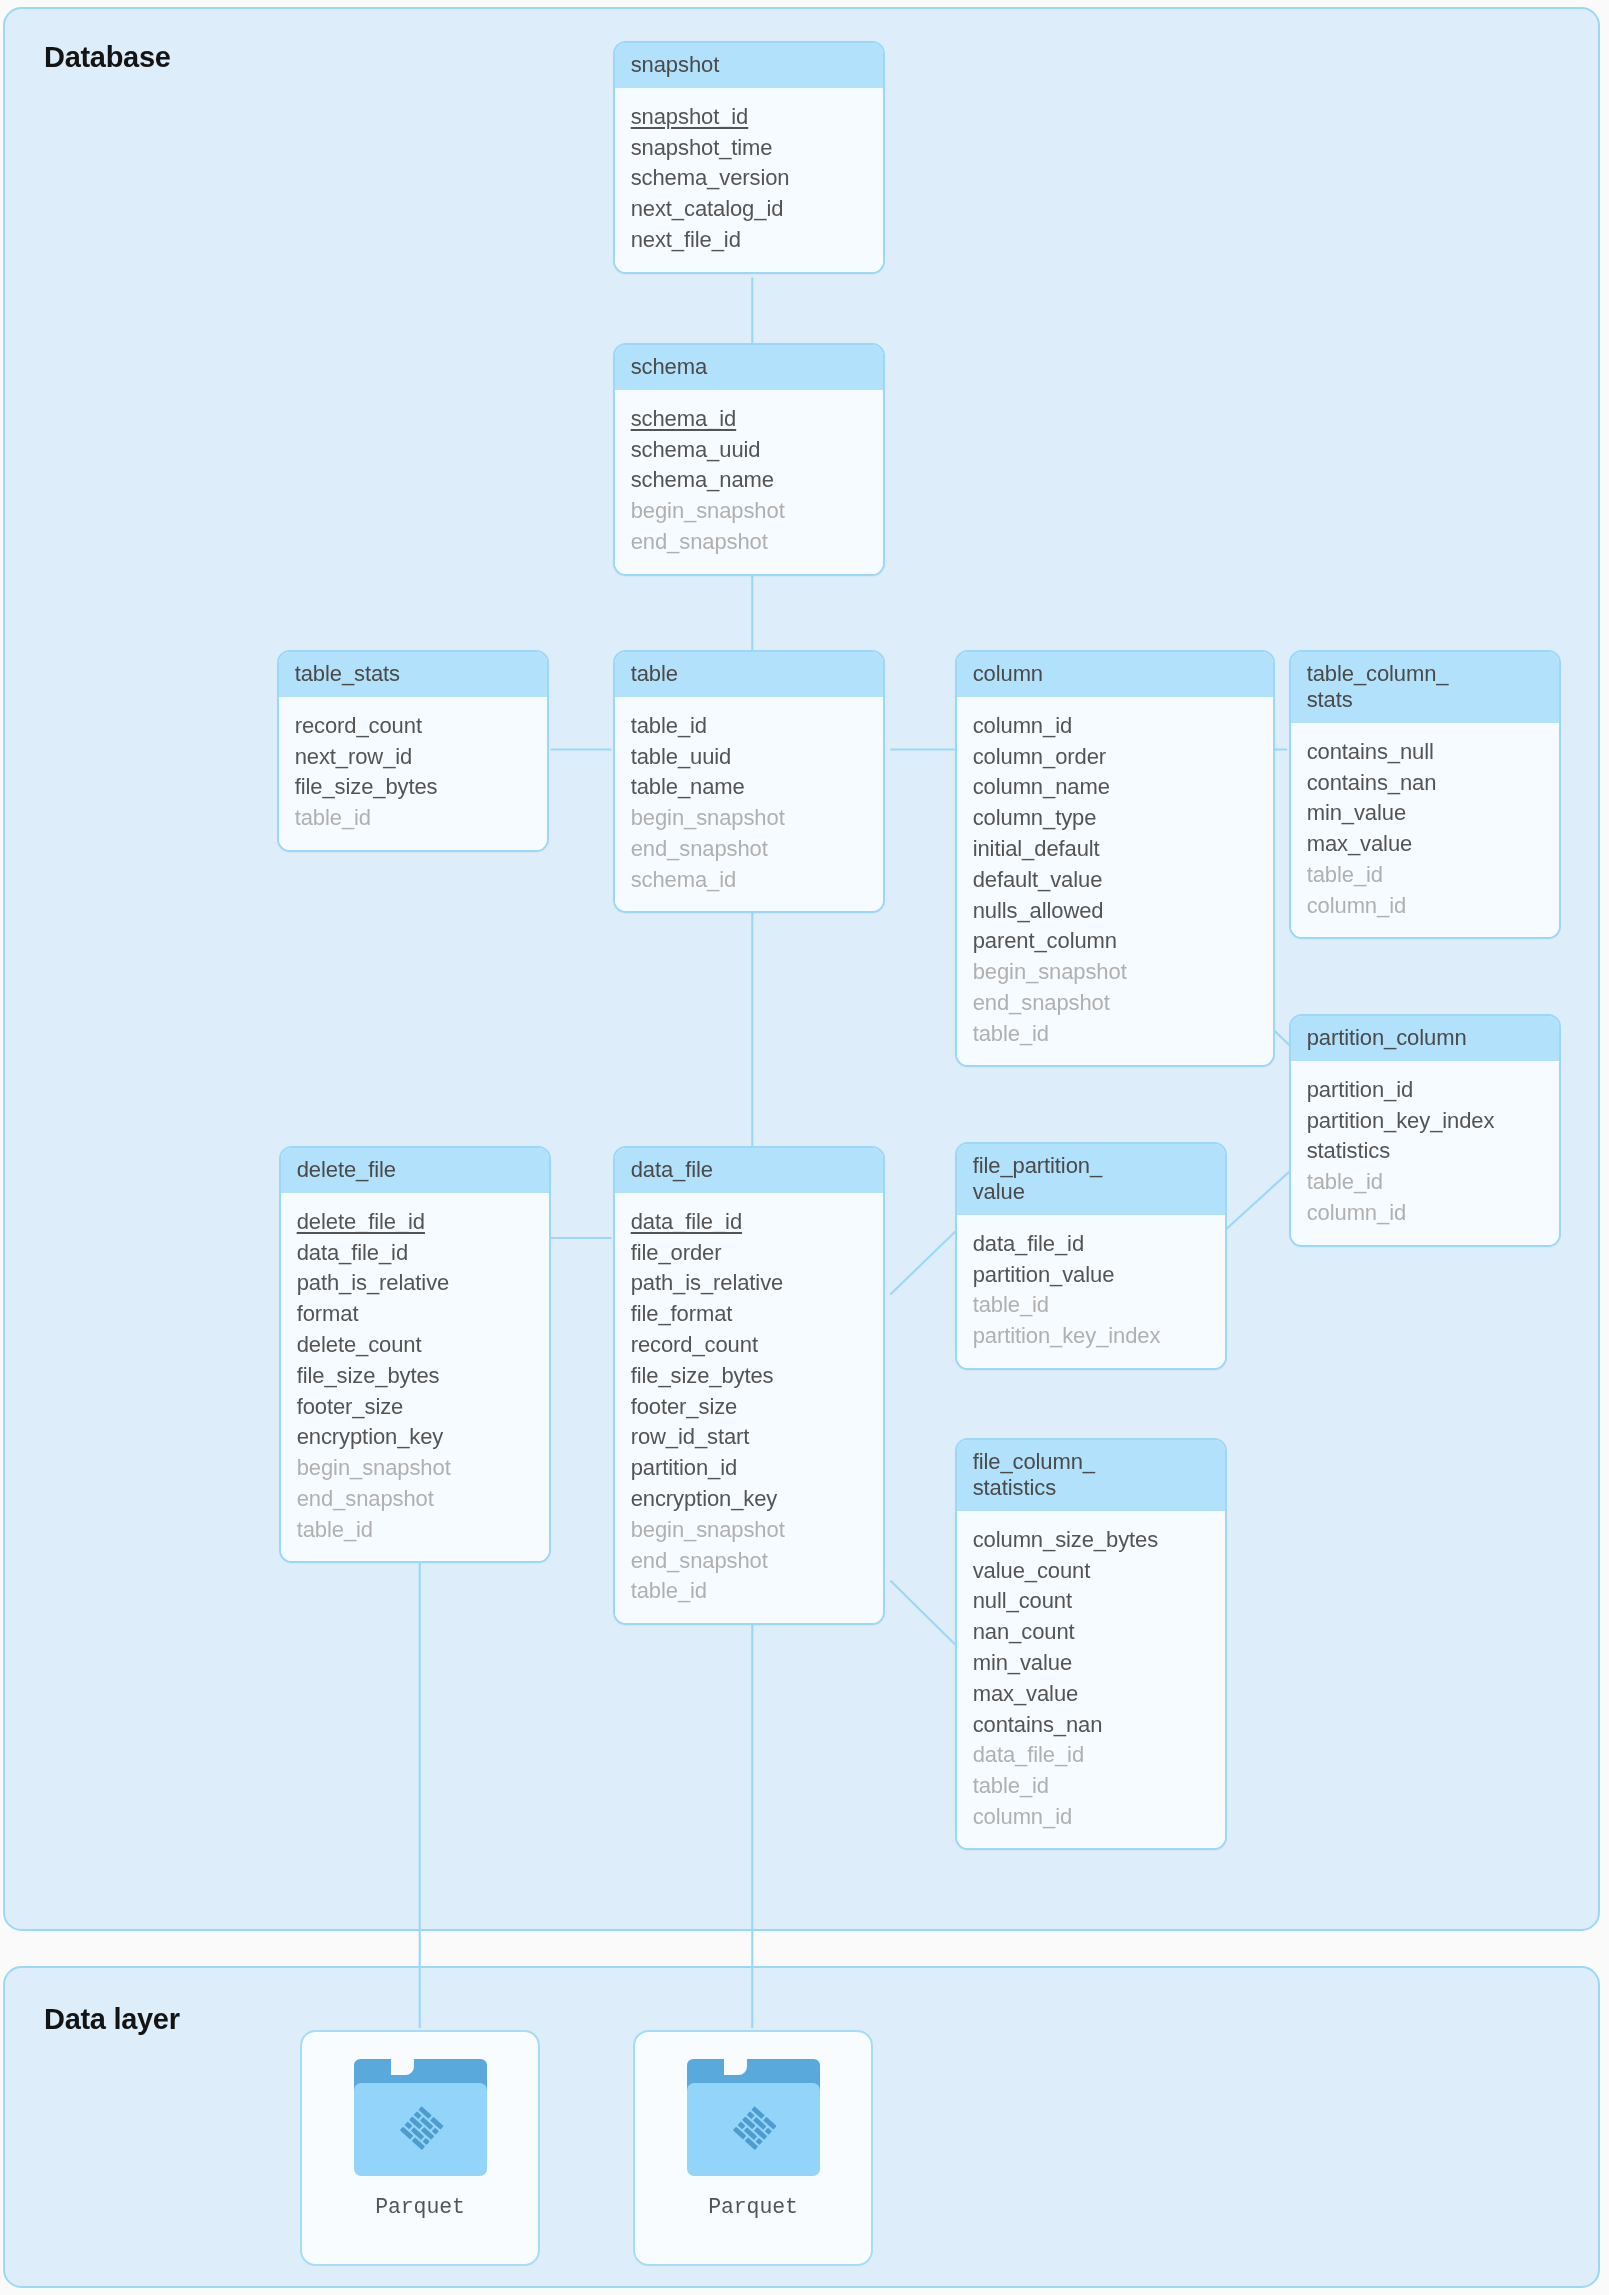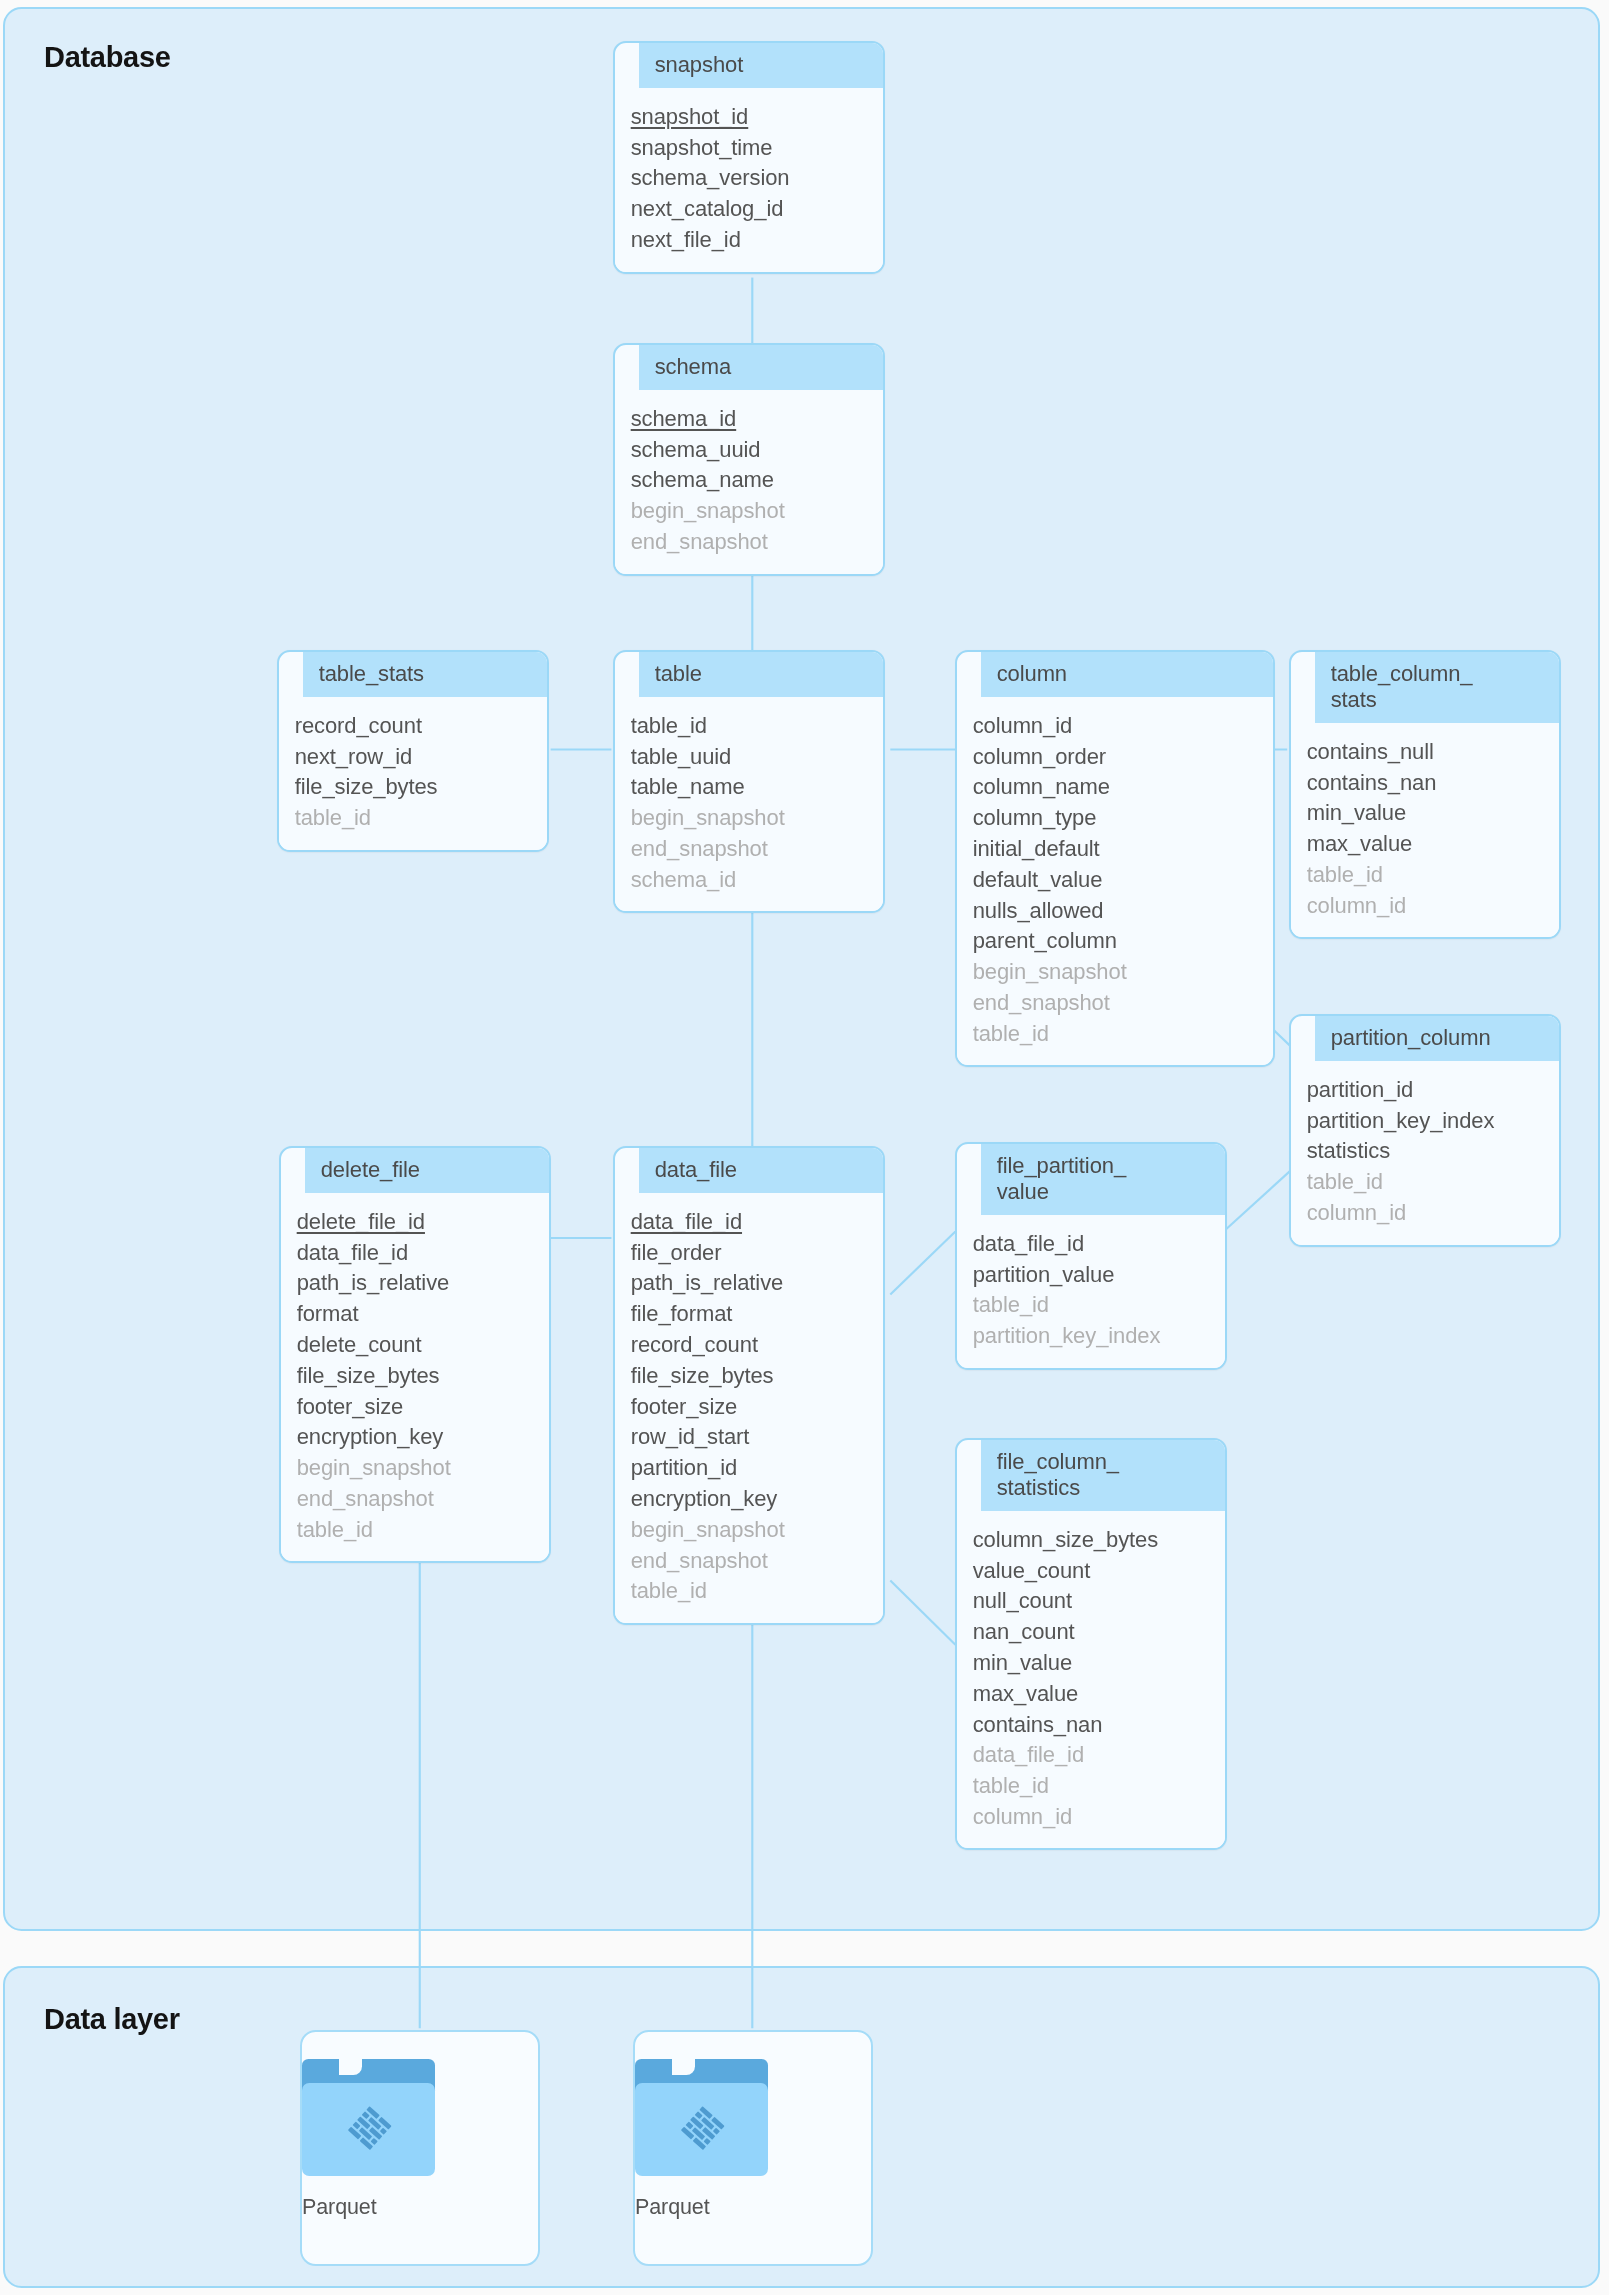--- a/index.html
+++ b/index.html
@@ -50,21 +50,20 @@
     box-shadow:0 0.7px 1.4px rgba(0,0,0,0.04);
   }
   .entity-head{
     background:#b2e1fb;
     padding:9.3px 15.7px 9.3px 15.7px;
     font-size:22px;
     color:#4a4a4a;
     line-height:1.18;
     letter-spacing:-0.1px;
     white-space:pre-line;
-    margin-left:24px;
   }
   .entity-body{
     padding:14.3px 15.7px 15.7px 15.7px;
     background:#f6fbff;
   }
   .field{
     font-size:22px;
     line-height:1.40;
     color:#545454;
     letter-spacing:-0.1px;
@@ -75,22 +74,23 @@
 
   
   .file-card{
     position:absolute;
     background:#f8fcff;
     border:2.1px solid #a5dcf8;
     border-radius:15.7px;
     box-sizing:border-box;
     display:flex;
     flex-direction:column;
-    align-items:flex-start;
+    align-items:center;
     justify-content:flex-start;
+    font-family:Liberation Mono, monospace;
   }
   .folder{
     margin-top:27px;
     width:133px;height:117px;
     position:relative;
   }
   .folder-tab{
     position:absolute;left:0;top:0;width:133px;height:37px;
     background:#5aa9dd;
     border-radius:6.4px 6.4px 0 0;

